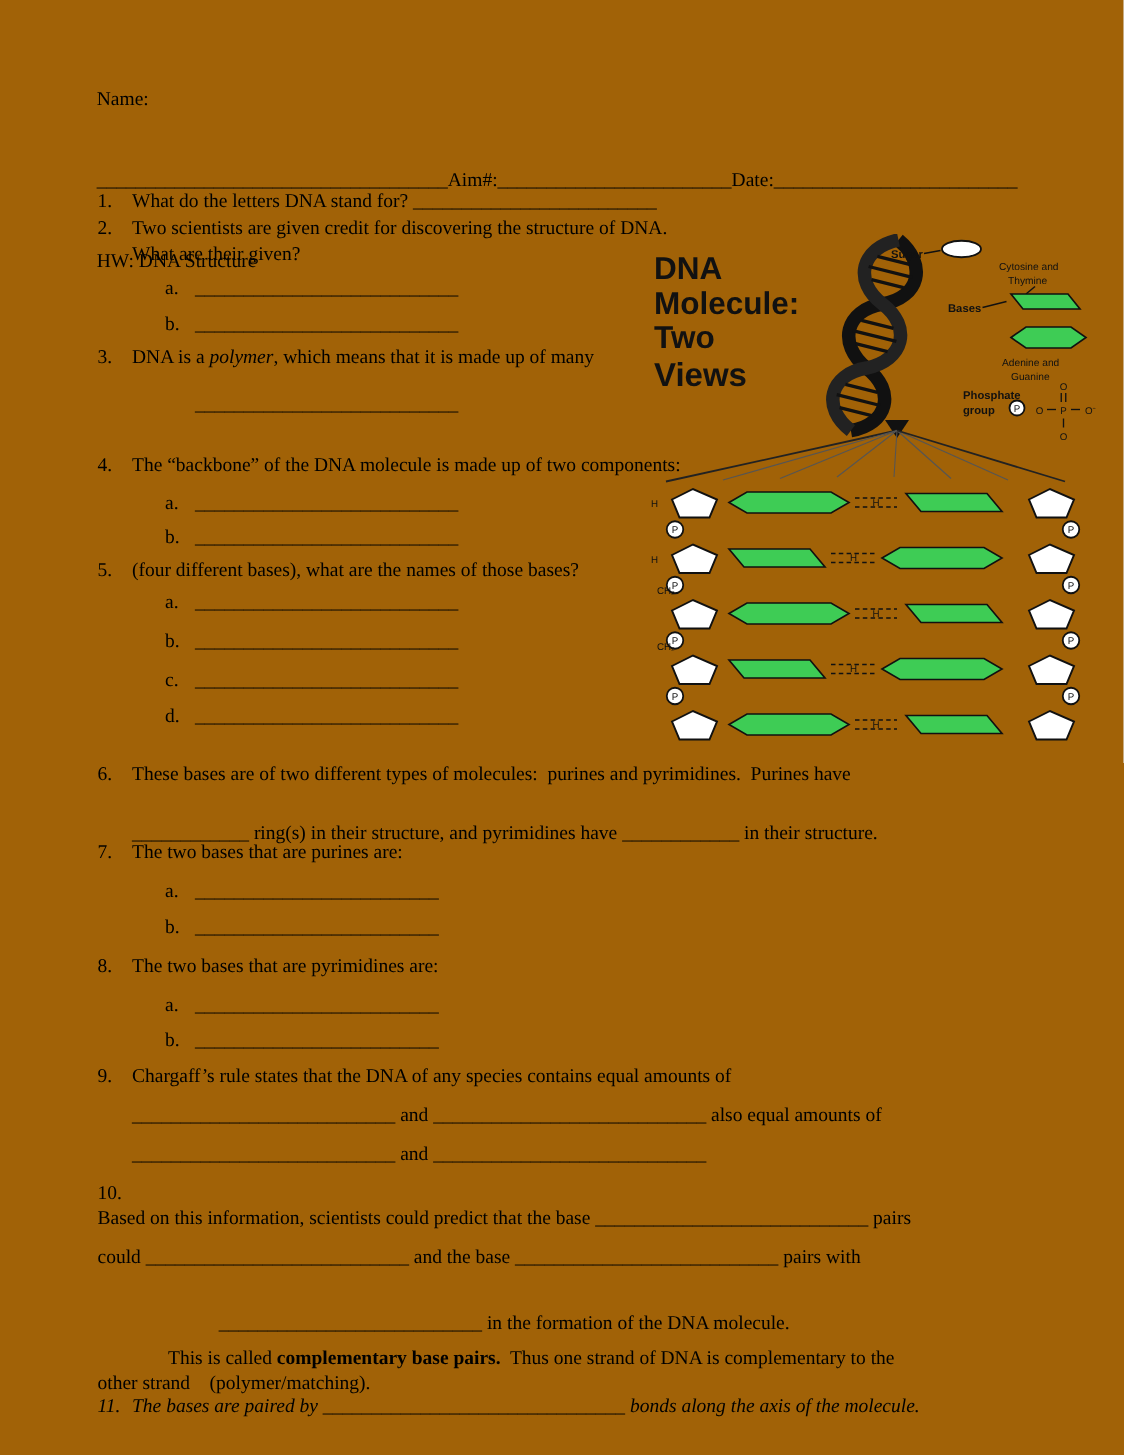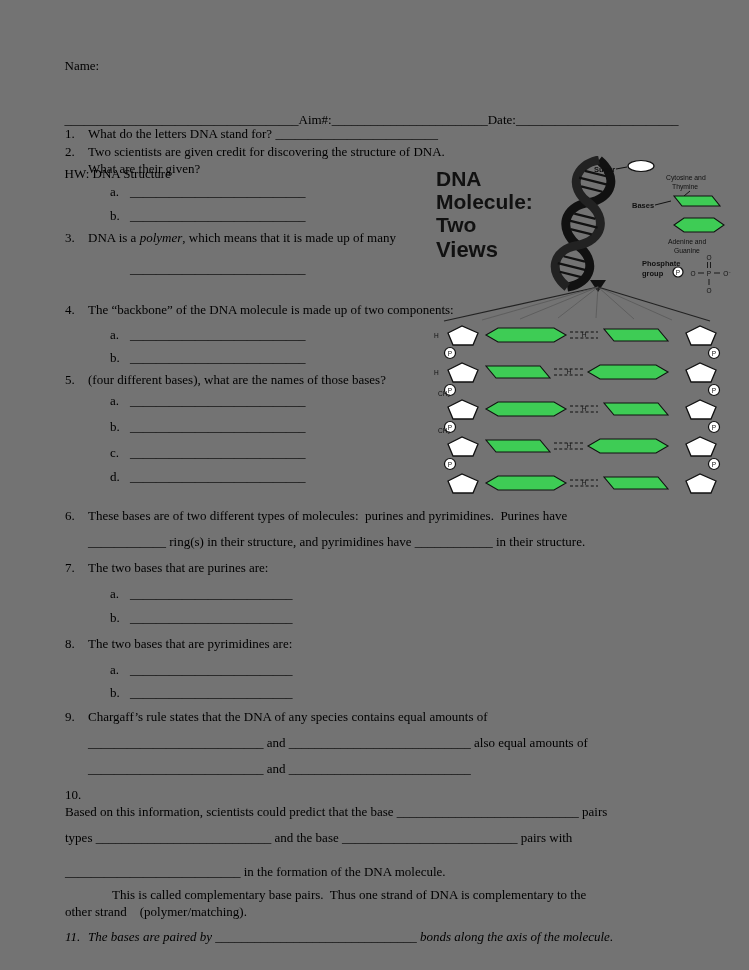--- a/index.html
+++ b/index.html
@@ -1,27 +1,27 @@
 <!DOCTYPE html>
 <html><head>
 <meta charset="utf-8">
 <style>
   html,body{margin:0;padding:0;background:#e9e9e9;}
-  .page{position:relative;width:749px;height:970px;background:#737373;
+  .page{position:relative;width:749px;height:970px;background:#a16207;
         font-family:"Liberation Serif",serif;font-size:13px;color:#000;overflow:hidden;}
   .abs{position:absolute;}
   .line{line-height:17px;white-space:pre-wrap;min-height:17px;}
   .hline{line-height:18px;white-space:pre-wrap;}
   .q{position:absolute;left:65px;display:flex;align-items:flex-start;}
   .qnum{width:23px;flex:none;line-height:17px;}
   .qbody{flex:1;}
   .sub{display:flex;margin-left:22px;line-height:17px;white-space:pre-wrap;}
   .sublet{width:20px;flex:none;}
   i{font-style:italic;}
-  b{font-weight:normal;}
+  b{font-weight:bold;}
   
   .pent{fill:#fff;stroke:#111;stroke-width:1.3;}
   .base{stroke:#111;stroke-width:1.1;}
   .hbond{stroke:#111;stroke-width:1;stroke-dasharray:3 2.2;fill:none;}
   .atom{font-family:"Liberation Sans",sans-serif;font-size:6.5px;fill:#111;}
   .pcirc{fill:#fff;stroke:#111;stroke-width:1.2;}
   .leg{font-family:"Liberation Sans",sans-serif;font-size:6.8px;fill:#111;}
   .legb{font-family:"Liberation Sans",sans-serif;font-size:7.5px;font-weight:bold;fill:#111;}
   .dtitle{font-family:"Liberation Sans",sans-serif;font-weight:bold;fill:#111;}
   .thin{stroke:#555;stroke-width:0.7;}
@@ -103,21 +103,21 @@
       <div class="sub" style="margin-top:7px;">
         <span class="sublet">d.</span><span>___________________________</span>
       </div>
     </div>
   </div>
 
   <div class="q" style="top:507px;">
     <span class="qnum">6.</span>
     <div class="qbody">
       <div class="line"><span>These bases are of two different types of molecules:  purines and pyrimidines.  Purines have</span></div>
-      <div class="line" style="margin-top:9px;text-align:right;"><span>____________</span><span> ring(s) in their structure, and pyrimidines have </span><span>____________</span><span> in their structure.</span></div>
+      <div class="line" style="margin-top:22px;text-align:right;"><span>____________</span><span> ring(s) in their structure, and pyrimidines have </span><span>____________</span><span> in their structure.</span></div>
     </div>
   </div>
 
   <div class="q" style="top:559px;">
     <span class="qnum">7.</span>
     <div class="qbody">
       <div class="line"><span>The two bases that are purines are:</span></div>
       <div class="sub" style="margin-top:9px;">
         <span class="sublet">a.</span><span>_________________________</span>
       </div>
@@ -146,22 +146,22 @@
       <div class="line"><span>Chargaff’s rule states that the DNA of any species contains equal amounts of</span></div>
       <div class="line" style="margin-top:9px;"><span>___________________________</span><span> and </span><span>____________________________</span><span> also equal amounts of</span></div>
       <div class="line" style="margin-top:9px;"><span>___________________________</span><span> and </span><span>____________________________</span></div>
     </div>
   </div>
 
   <div class="q" style="top:786px;flex-direction:column;">
     <span class="qnum">10.</span>
     <div class="qbody">
       <div class="line"><span>Based on this information, scientists could predict that the base </span><span>____________________________</span><span> pairs</span></div>
-      <div class="line" style="margin-top:9px;"><span>types </span><span>___________________________</span><span> and the base </span><span>___________________________</span><span> pairs with</span></div>
-      <div class="line" style="margin-top:17px;"><span>___________________________</span><span> in the formation of the DNA molecule.</span></div>
+      <div class="line" style="margin-top:9px;"><span>could </span><span>___________________________</span><span> and the base </span><span>___________________________</span><span> pairs with</span></div>
+      <div class="line" style="margin-top:27px;text-align:center;"><span>___________________________</span><span> in the formation of the DNA molecule.</span></div>
       <div class="line" style="margin-top:6px;margin-left:47px;"><span>This is called </span><b>complementary base pairs.</b><span>  Thus one strand of DNA is complementary to the</span></div>
       <div class="line"><span>other strand    (polymer/matching).</span></div>
     </div>
   </div>
 
   <div class="q" style="top:928px;font-style:italic;">
     <span class="qnum">11.</span>
     <div class="qbody">
       <div class="line"><span>The bases are paired by </span><span>_______________________________</span><span> bonds along the axis of the molecule.</span></div>
     </div>

